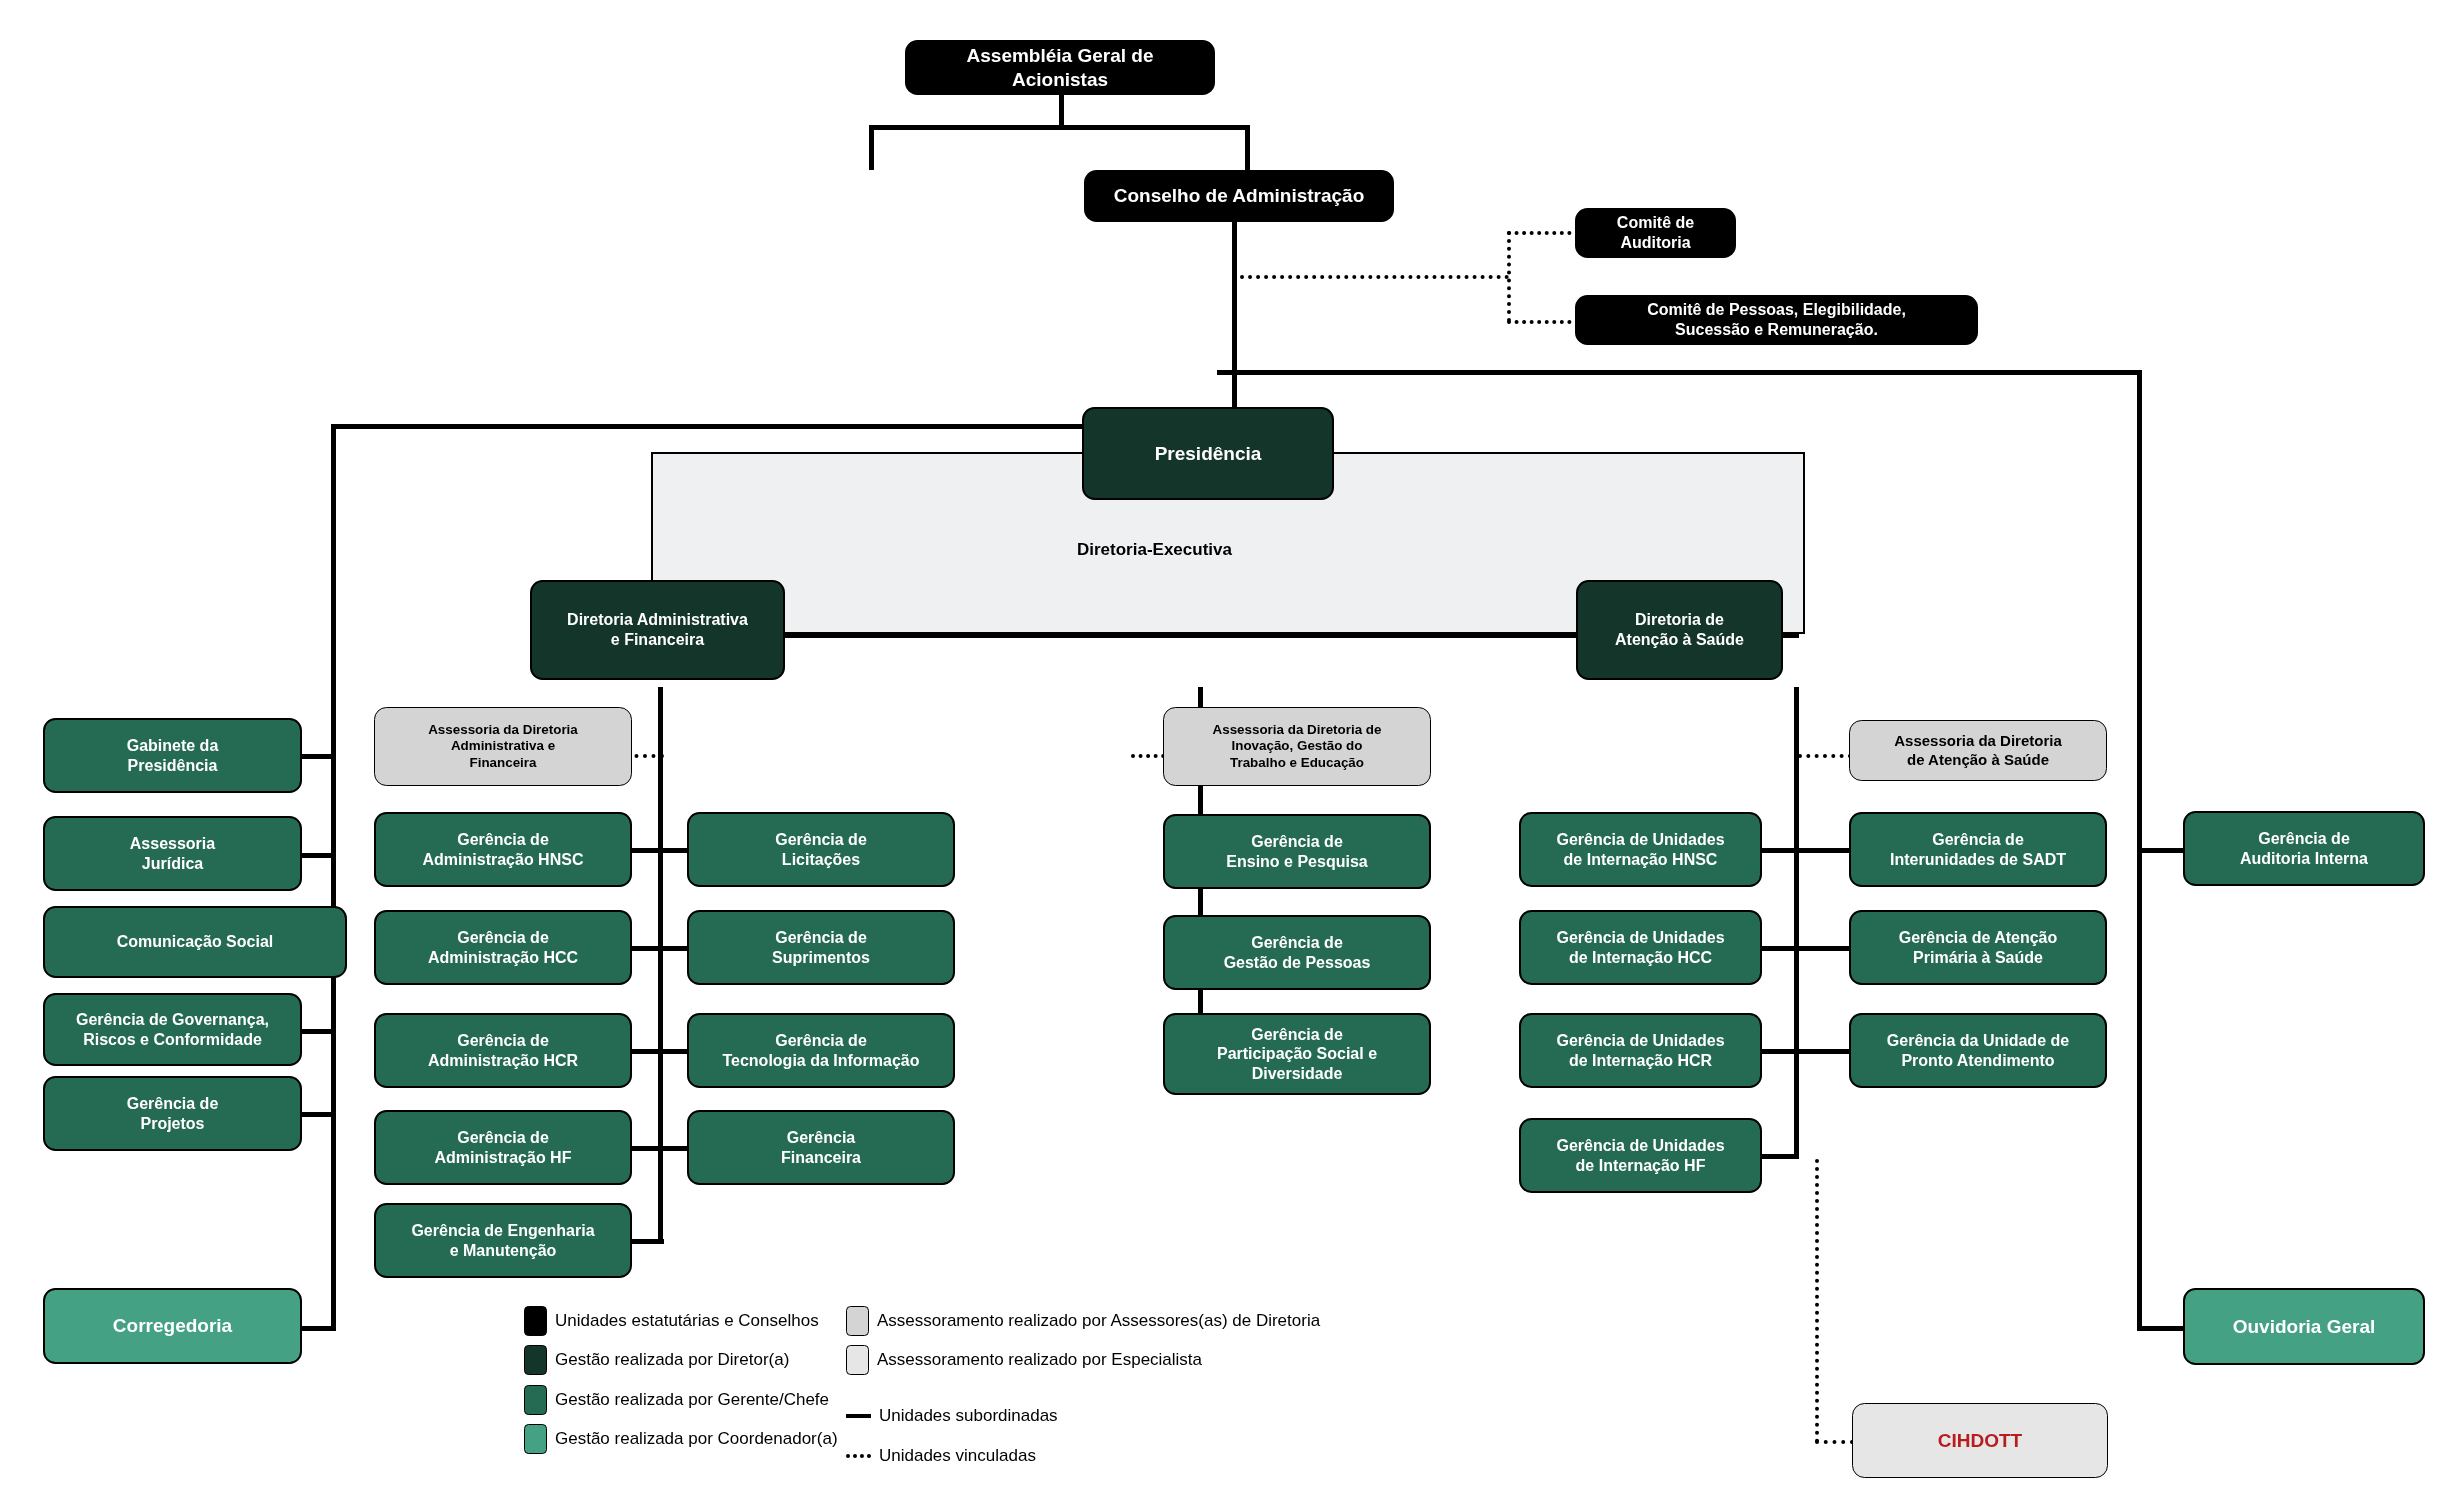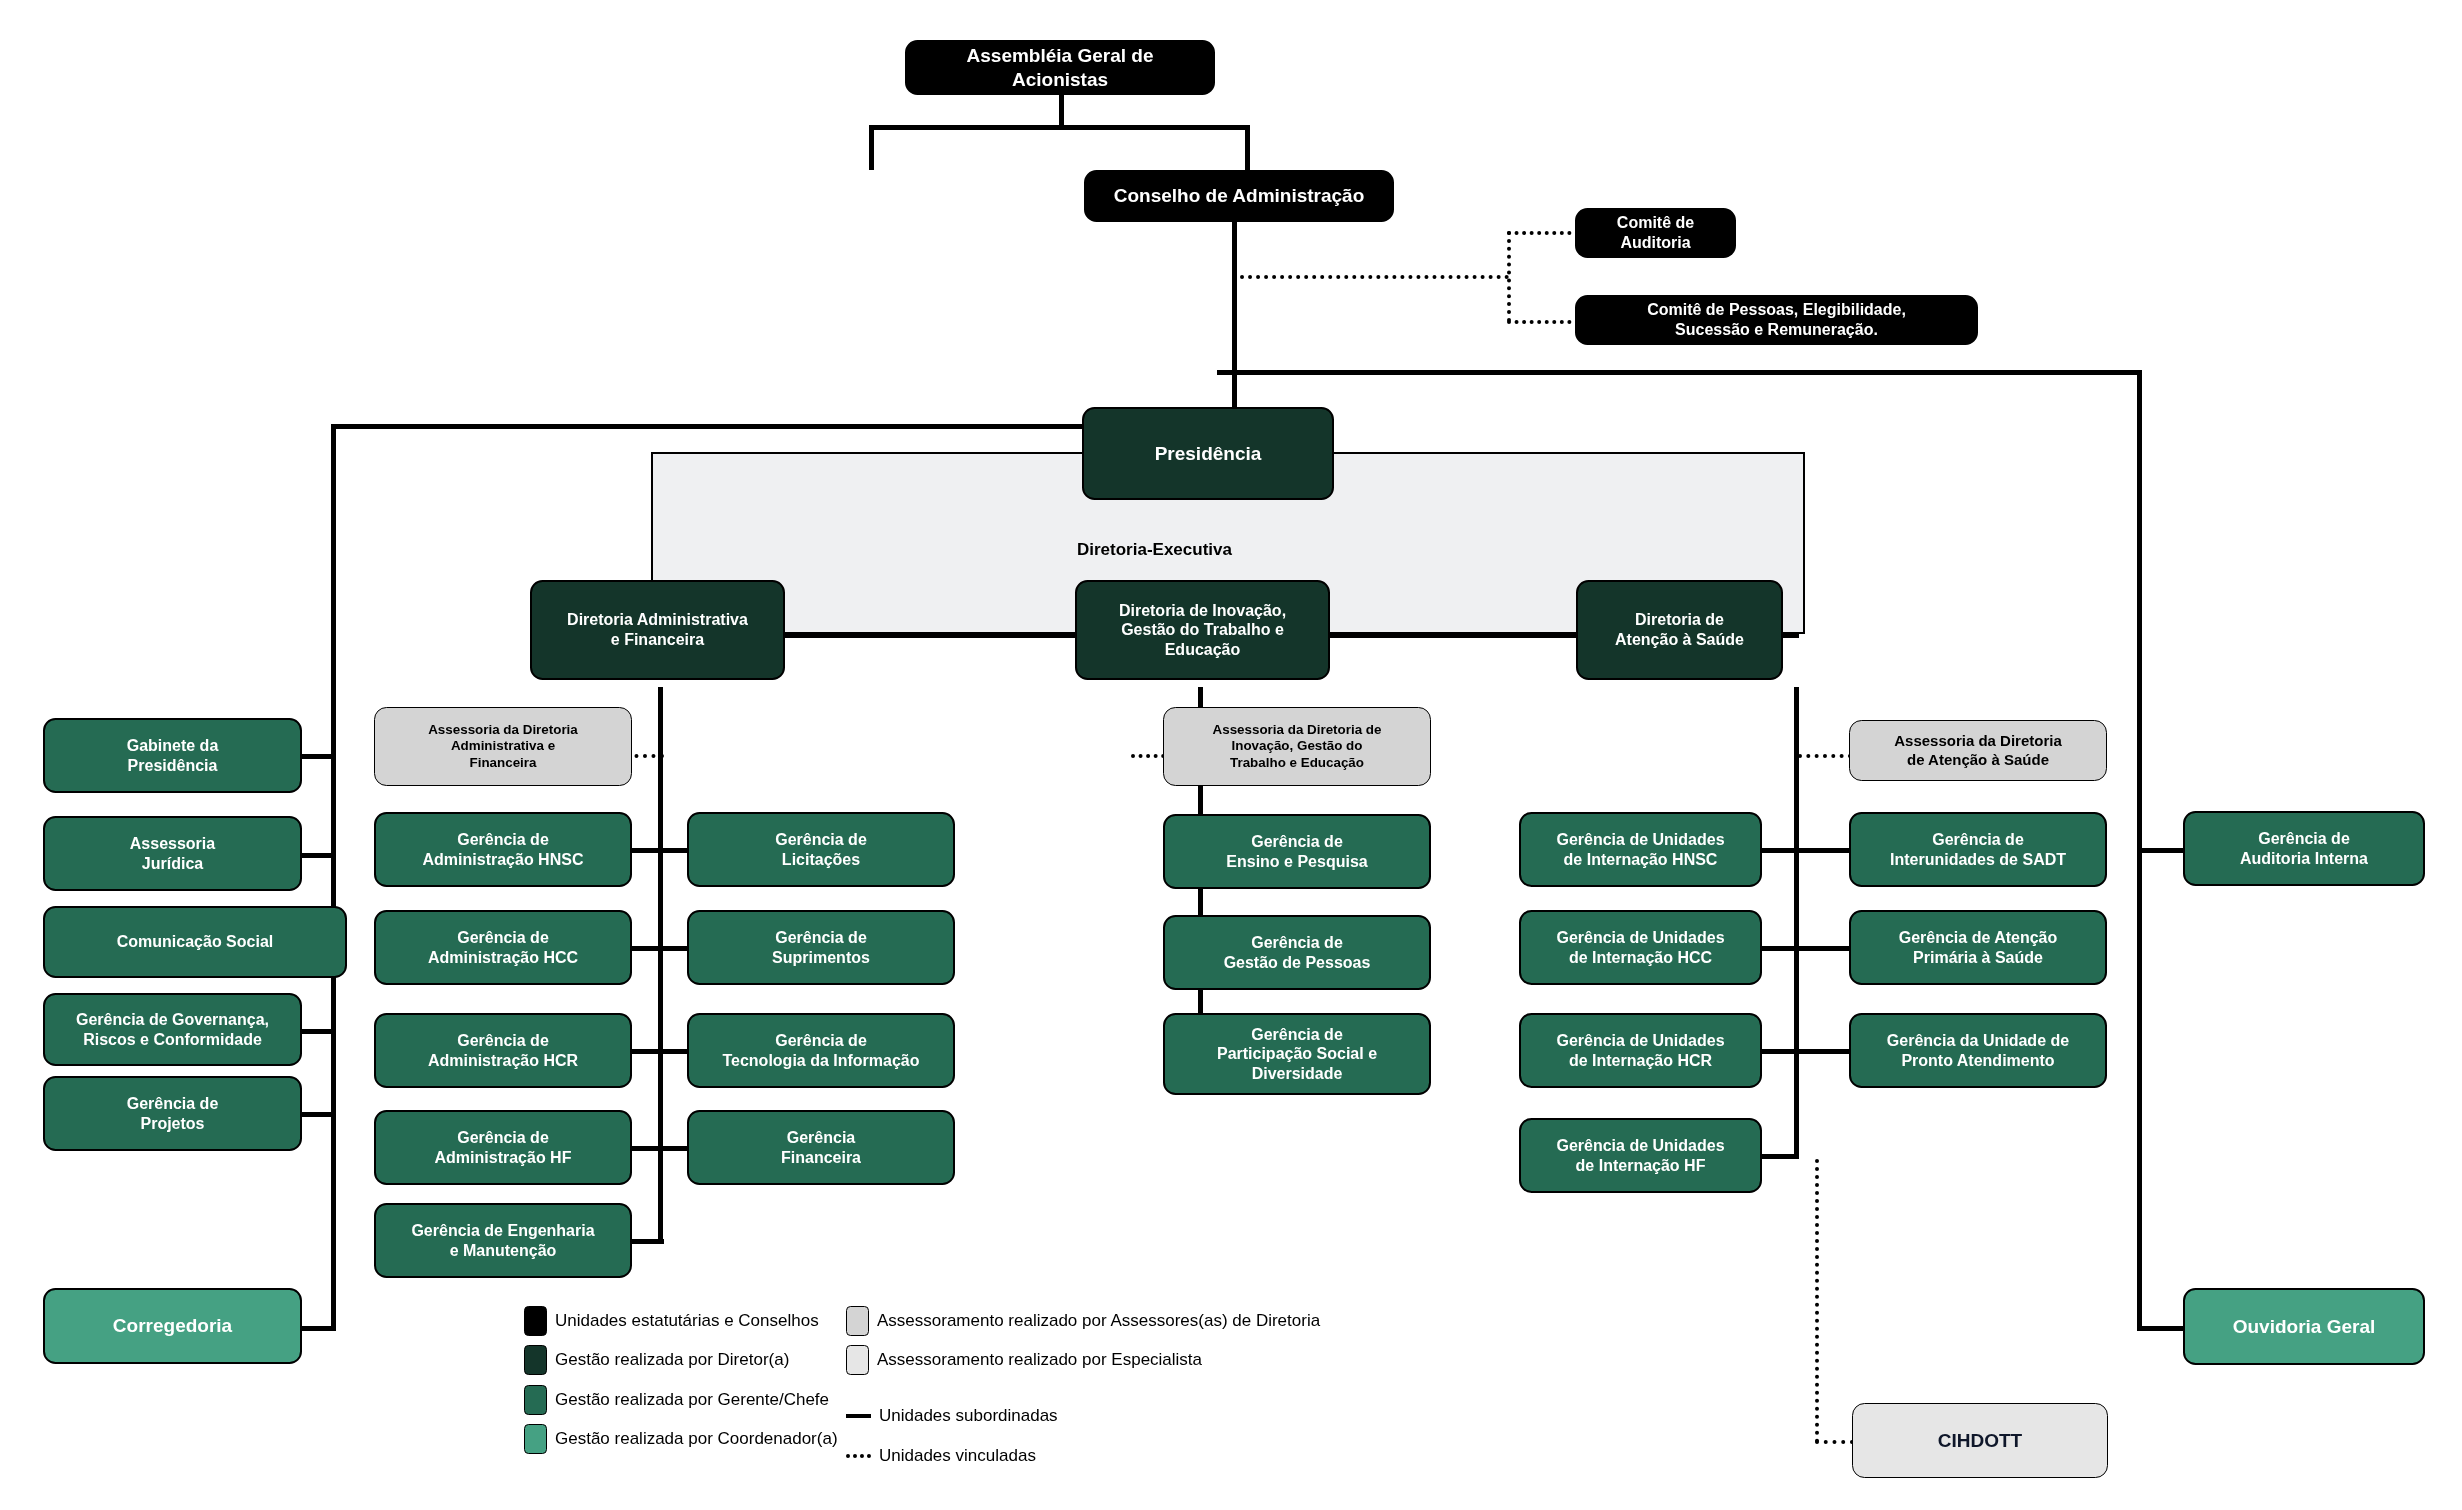--- a/index.html
+++ b/index.html
@@ -29,21 +29,21 @@
     line-height: 1.22;
     padding: 3.6px 7.2px;
     z-index: 5;
     white-space: pre-line;
   }
   .node.black   { background: #000000; color: #ffffff; }
   .node.dkgreen { background: #14352a; color: #ffffff; }
   .node.green   { background: #256b53; color: #ffffff; }
   .node.ltgreen { background: #45a183; color: #ffffff; }
   .node.grey    { background: #d4d4d4; color: #000000; border-width: 1.8px; font-weight: bold; }
-  .node.ltgrey  { background: #e6e6e6; color: #0f172a; border-width: 1.8px; }
+  .node.ltgrey  { background: #e6e6e6; color: #b91c1c; border-width: 1.8px; }
   .f14 { font-size: 13.4px; }
   .f16 { font-size: 15px; }
   .f17 { font-size: 16px; }
   .f20 { font-size: 19px; }
 
   
   .ln {
     position: absolute;
     background: #000000;
     z-index: 1;
@@ -184,23 +184,20 @@
 Auditoria</div>
 
   <div class="node black f17" style="left:1575px; top:295px; width:403px; height:50px;">Comitê de Pessoas, Elegibilidade,
 Sucessão e Remuneração.</div>
 
   <div class="node dkgreen f20" style="left:1082px; top:407px; width:252px; height:93px;">Presidência</div>
 
   <div class="node dkgreen f17" style="left:530px; top:580px; width:255px; height:100px;">Diretoria Administrativa
 e Financeira</div>
 
-  <div class="node dkgreen f17" style="left:1075px; top:580px; width:255px; height:100px;">Diretoria de Inovação,
-Gestão do Trabalho e
-Educação</div>
 
   <div class="node dkgreen f17" style="left:1576px; top:580px; width:207px; height:100px;">Diretoria de
 Atenção à Saúde</div>
 
   <div class="node green f17" style="left:43px; top:718px; width:259px; height:75px;">Gabinete da
 Presidência</div>
   <div class="node green f17" style="left:43px; top:816px; width:259px; height:75px;">Assessoria
 Jurídica</div>
   <div class="node green f17" style="left:43px; top:906px; width:304px; height:72px;">Comunicação Social</div>
   <div class="node green f17" style="left:43px; top:993px; width:259px; height:73px;">Gerência de Governança,

